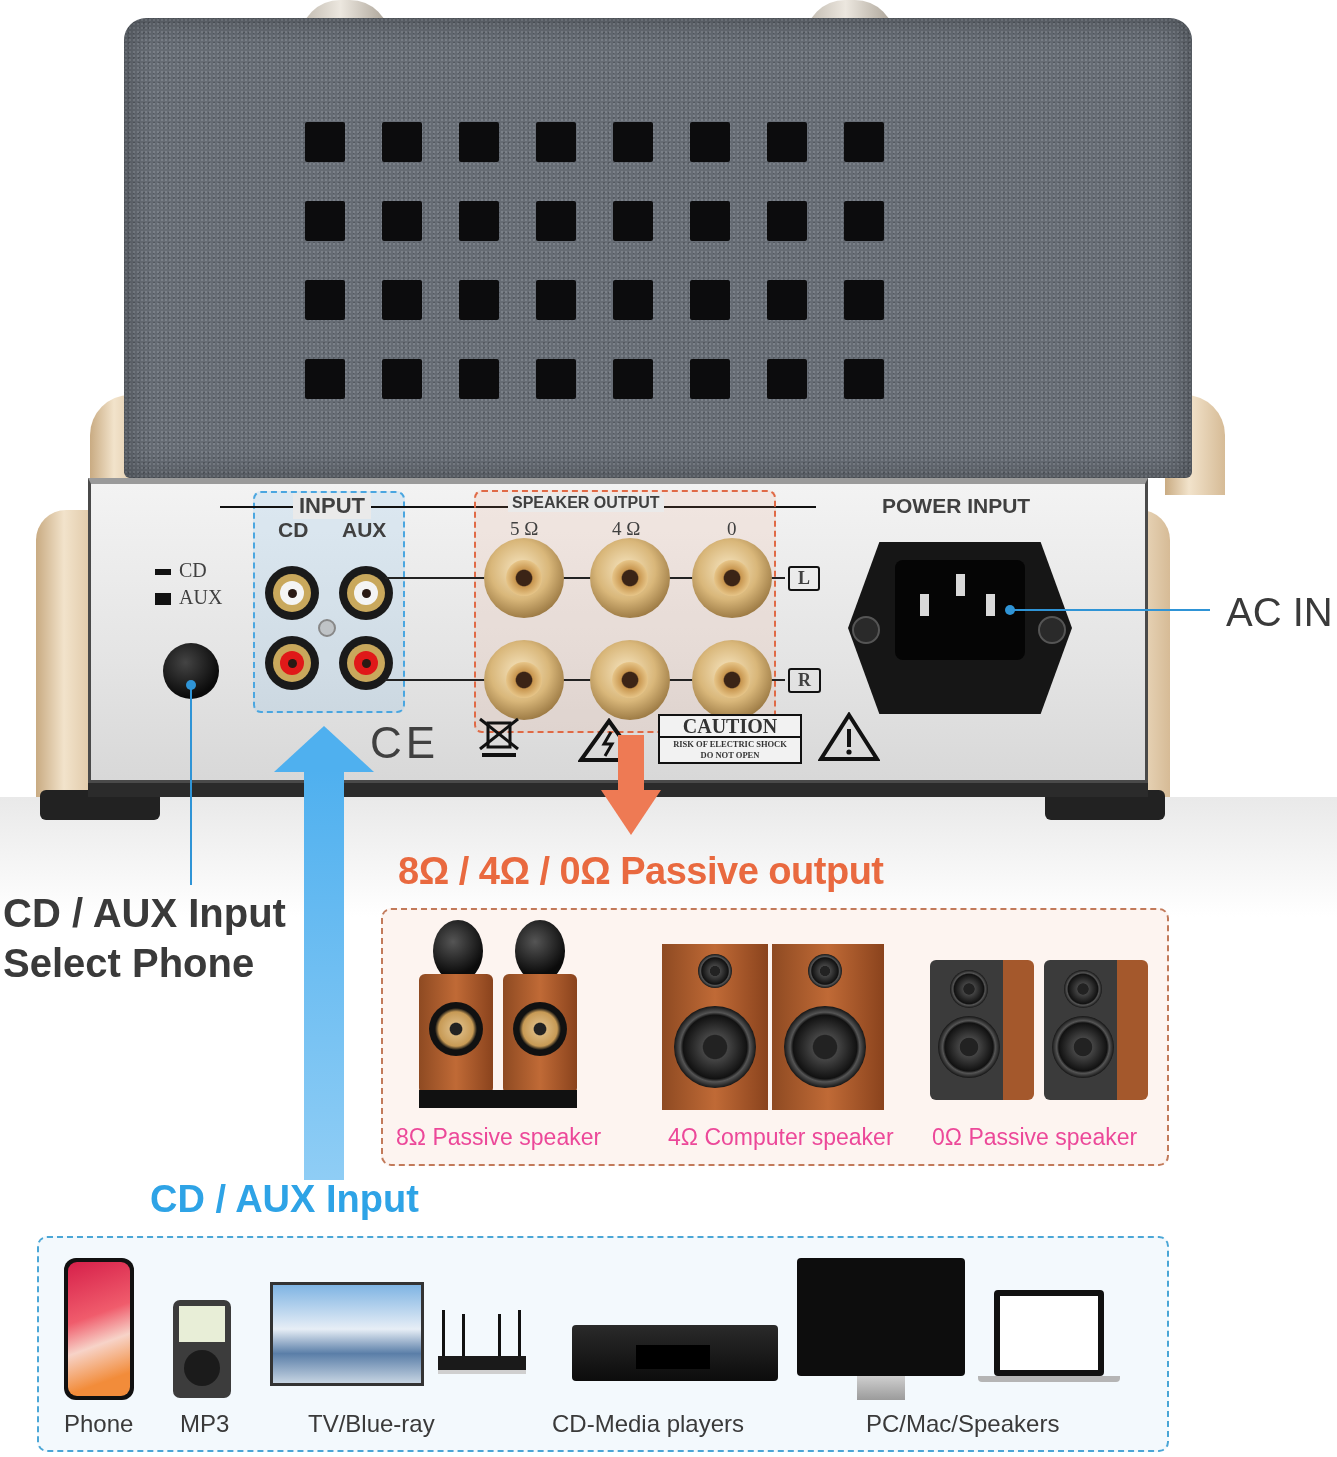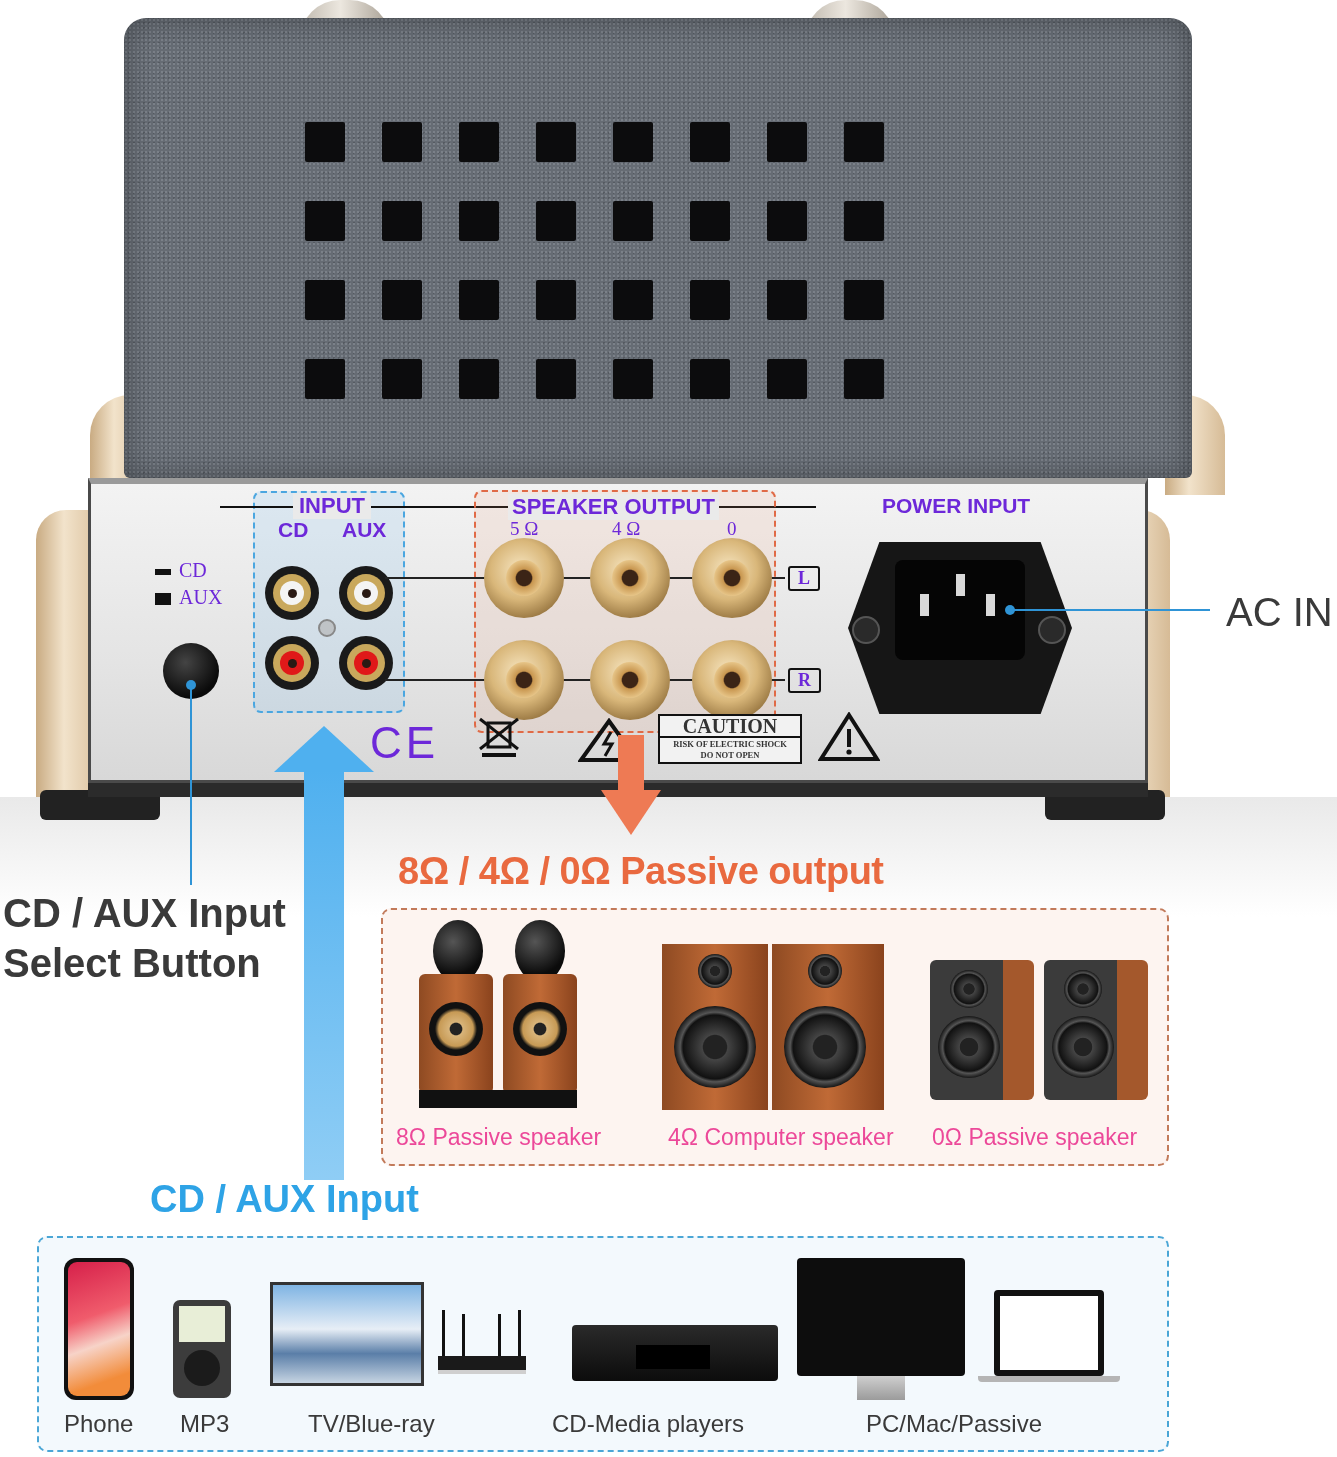--- a/index.html
+++ b/index.html
@@ -21,21 +21,21 @@
   .grille div { background: #0c0c0d; border-radius: 2px; }
   .side-gold { position: absolute; background: linear-gradient(90deg,#c9ab82,#f2e3cb 40%,#d6bb96); }
   .foot { position: absolute; width: 120px; height: 30px; background: #222; border-radius: 6px; top: 790px; }
   .panel { position: absolute; left: 88px; top: 478px; width: 1060px; height: 305px;
            background: linear-gradient(180deg,#f3f3f3,#e4e4e4 60%,#d8d8d8);
            border: 3px solid #4a4a4a; border-top: 6px solid #9a9a9a; }
   .panel-bottom { position: absolute; left: 88px; top: 783px; width: 1060px; height: 14px; background: #2b2b2b; }
   .reflect { position: absolute; left: 0; top: 797px; width: 1337px; height: 120px;
              background: linear-gradient(180deg,#e9e9e9,#ffffff); }
 
-  .ptxt { position: absolute; color: #6d28d9; font-weight: bold; font-family: "Liberation Sans", sans-serif; }
+  .ptxt { position: absolute; color: #404040; font-weight: bold; font-family: "Liberation Sans", sans-serif; }
   .serif { font-family: "Liberation Serif", serif; }
 
   .box-blue { position: absolute; border: 2px dashed #4aa6e0; border-radius: 8px; background: rgba(120,190,240,.18); }
   .box-orange { position: absolute; border: 2px dashed #e06a46; border-radius: 8px; background: rgba(240,150,110,.12); }
 
   .rca { position: absolute; width: 54px; height: 54px; border-radius: 50%; background: #1a1a1a;
          display: flex; align-items: center; justify-content: center; }
   .rca .ring { width: 38px; height: 38px; border-radius: 50%; background: #c9a85c; display:flex; align-items:center; justify-content:center; }
   .rca .core { width: 24px; height: 24px; border-radius: 50%; display:flex; align-items:center; justify-content:center; }
   .rca .hole { width: 9px; height: 9px; border-radius: 50%; background: #2a1a14; }
@@ -162,21 +162,21 @@
     <div class="ring">
       <div class="core" style="background:#e01919;">
         <div class="hole"></div>
       </div>
     </div>
   </div>
 <div class="abs" style="left:318px;top:619px;width:18px;height:18px;border-radius:50%;background:#bfc3c6;border:2px solid #888;"></div>
 
 <div class="abs" style="left:620px;top:506px;width:196px;height:2px;background:#111;"></div>
 <div class="box-orange" style="left:474px;top:490px;width:302px;height:243px;"></div>
-<div class="ptxt" style="left:508px;top:494px;font-size:22px;background:#eaeaea;padding:0 4px;">SPEAKER OUTPUT</div>
+<div class="ptxt" style="left:508px;top:494px;font-size:16px;background:#eaeaea;padding:0 4px;">SPEAKER OUTPUT</div>
 <div class="ptxt serif" style="left:510px;top:518px;font-size:19px;font-weight:normal;">5 Ω</div>
 <div class="ptxt serif" style="left:612px;top:518px;font-size:19px;font-weight:normal;">4 Ω</div>
 <div class="ptxt serif" style="left:727px;top:518px;font-size:19px;font-weight:normal;">0</div>
 
 <div class="abs" style="left:385px;top:577px;width:400px;height:2px;background:#222;"></div>
 <div class="abs" style="left:385px;top:679px;width:400px;height:2px;background:#222;"></div>
 
 <div class="post" style="left:484px;top:538px;">
     <div class="in"></div>
   </div>
@@ -230,21 +230,21 @@
 <div class="abs" style="left:852px;top:616px;width:28px;height:28px;border-radius:50%;background:#2a2a2a;border:2px solid #555;"></div>
 <div class="abs" style="left:1038px;top:616px;width:28px;height:28px;border-radius:50%;background:#2a2a2a;border:2px solid #555;"></div>
 
 <div class="dot" style="left:1005px;top:605px;"></div>
 <div class="callout-line" style="left:1010px;top:609px;width:200px;height:2px;"></div>
 <div class="callout-text" style="left:1226px;top:587px;font-weight:normal;">AC IN</div>
 
 <div class="dot" style="left:186px;top:680px;"></div>
 <div class="callout-line" style="left:190px;top:685px;width:2px;height:200px;"></div>
 <div class="callout-text" style="left:3px;top:888px;">CD / AUX Input</div>
-<div class="callout-text" style="left:3px;top:938px;">Select Button</div>
+<div class="callout-text" style="left:3px;top:938px;">Select Phone</div>
 
 <div class="big-arrow-blue"></div>
 <div class="orange-stem"></div>
 <div class="orange-head"></div>
 
 <div class="heading-orange">8Ω / 4Ω / 0Ω Passive output</div>
 <div class="spk-box"></div>
 
 <div class="abs" style="left:415px;top:920px;width:180px;height:192px;">
   <div class="abs" style="left:18px;top:0;width:50px;height:62px;border-radius:50%;background:radial-gradient(circle at 40% 35%,#555,#0b0b0b 65%);"></div>
@@ -303,13 +303,13 @@
 </div>
 <div class="abs" style="left:797px;top:1258px;width:168px;height:118px;background:#0d0d0d;border-radius:4px;"></div>
 <div class="abs" style="left:857px;top:1376px;width:48px;height:24px;background:linear-gradient(180deg,#cfcfcf,#9b9b9b);"></div>
 <div class="abs" style="left:994px;top:1290px;width:110px;height:86px;background:#fff;border:6px solid #111;border-radius:4px;"></div>
 <div class="abs" style="left:978px;top:1376px;width:142px;height:6px;background:#b5b5b5;border-radius:0 0 4px 4px;"></div>
 
 <div class="dev-label" style="left:64px;">Phone</div>
 <div class="dev-label" style="left:180px;">MP3</div>
 <div class="dev-label" style="left:308px;">TV/Blue-ray</div>
 <div class="dev-label" style="left:552px;text-align:center;">CD-Media players</div>
-<div class="dev-label" style="left:866px;">PC/Mac/Passive</div>
+<div class="dev-label" style="left:866px;">PC/Mac/Speakers</div>
 
 </body></html>

